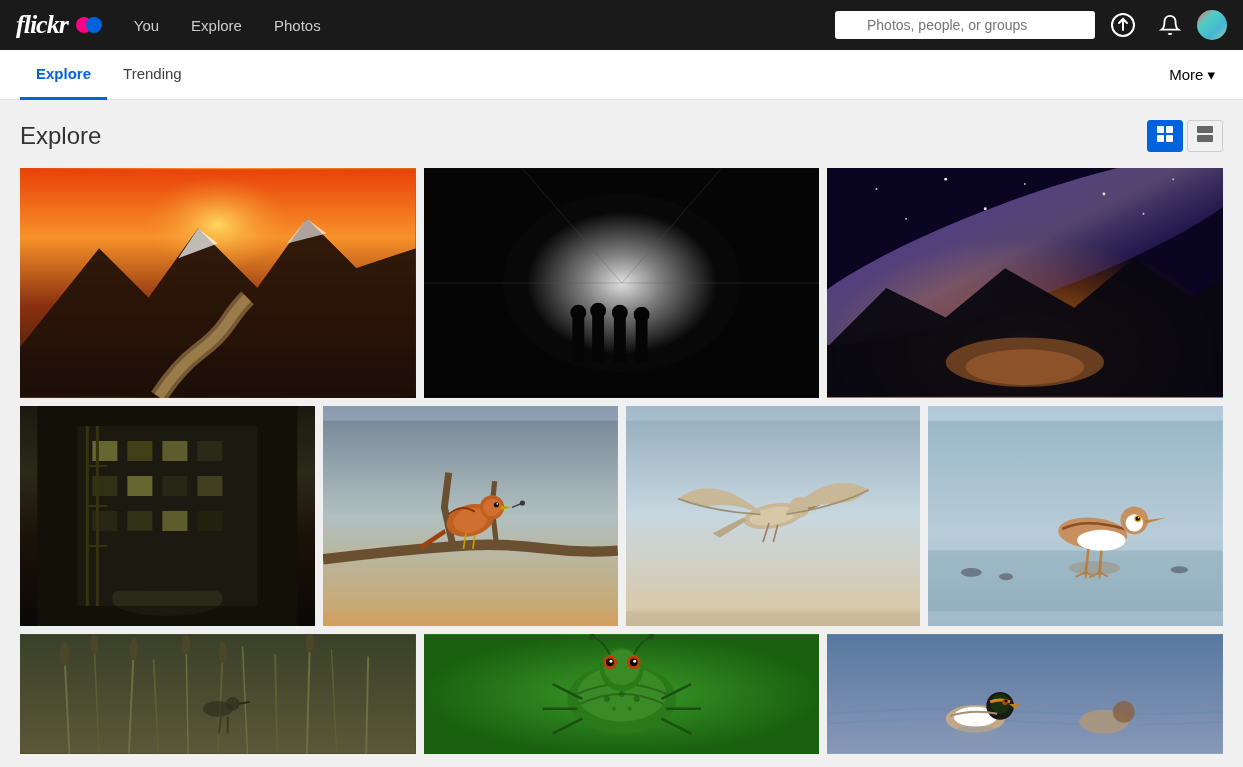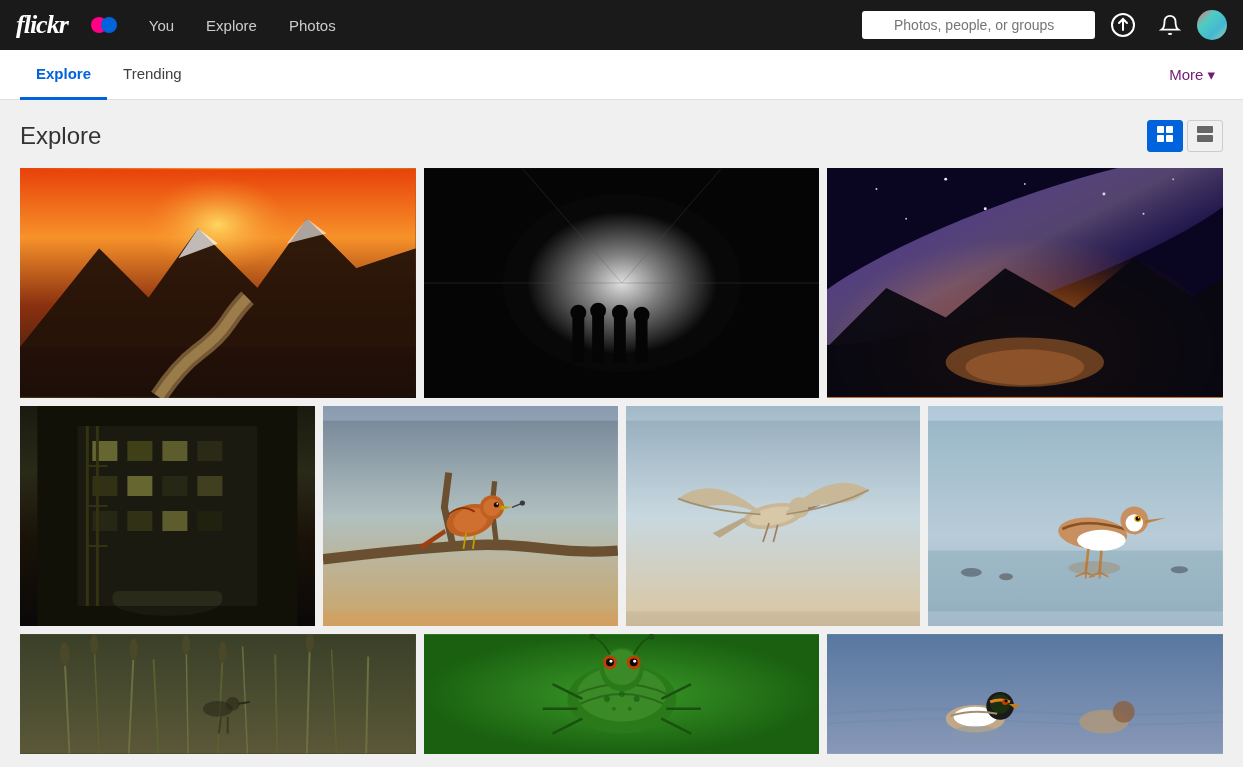--- a/index.html
+++ b/index.html
@@ -10,21 +10,21 @@
       background: #1a1a1a;
       height: 50px;
       display: flex;
       align-items: center;
       padding: 0 16px;
       gap: 8px;
     }
     .flickr-logo {
       display: flex;
       align-items: center;
-      gap: 23px;
+      gap: 8px;
       margin-right: 8px;
     }
     .flickr-wordmark {
       color: white;
       font-size: 26px;
       font-weight: bold;
       letter-spacing: -1px;
       font-family: Georgia, serif;
       font-style: italic;
     }
@@ -57,21 +57,21 @@
       align-items: center;
       cursor: pointer;
     }
     .nav-spacer { flex: 1; }
     .search-box {
       background: #fff;
       border: none;
       border-radius: 3px;
       padding: 6px 12px 6px 32px;
       font-size: 14px;
-      width: 233px;
+      width: 260px;
       color: #999;
       outline: none;
       position: relative;
     }
     .search-wrapper {
       position: relative;
       display: flex;
       align-items: center;
     }
     .search-icon-nav {
@@ -123,21 +123,21 @@
     .sub-nav-link.active {
       color: #0063dc;
       border-bottom: 3px solid #0063dc;
       font-weight: 600;
     }
     .sub-nav-spacer { flex: 1; }
     .more-btn {
       display: flex;
       align-items: center;
       gap: 4px;
-      color: #701a75;
+      color: #000000;
       font-size: 15px;
       cursor: pointer;
       padding: 0 8px;
     }
 
     
     .main-content {
       padding: 20px;
       background: #f0f0f0;
     }

